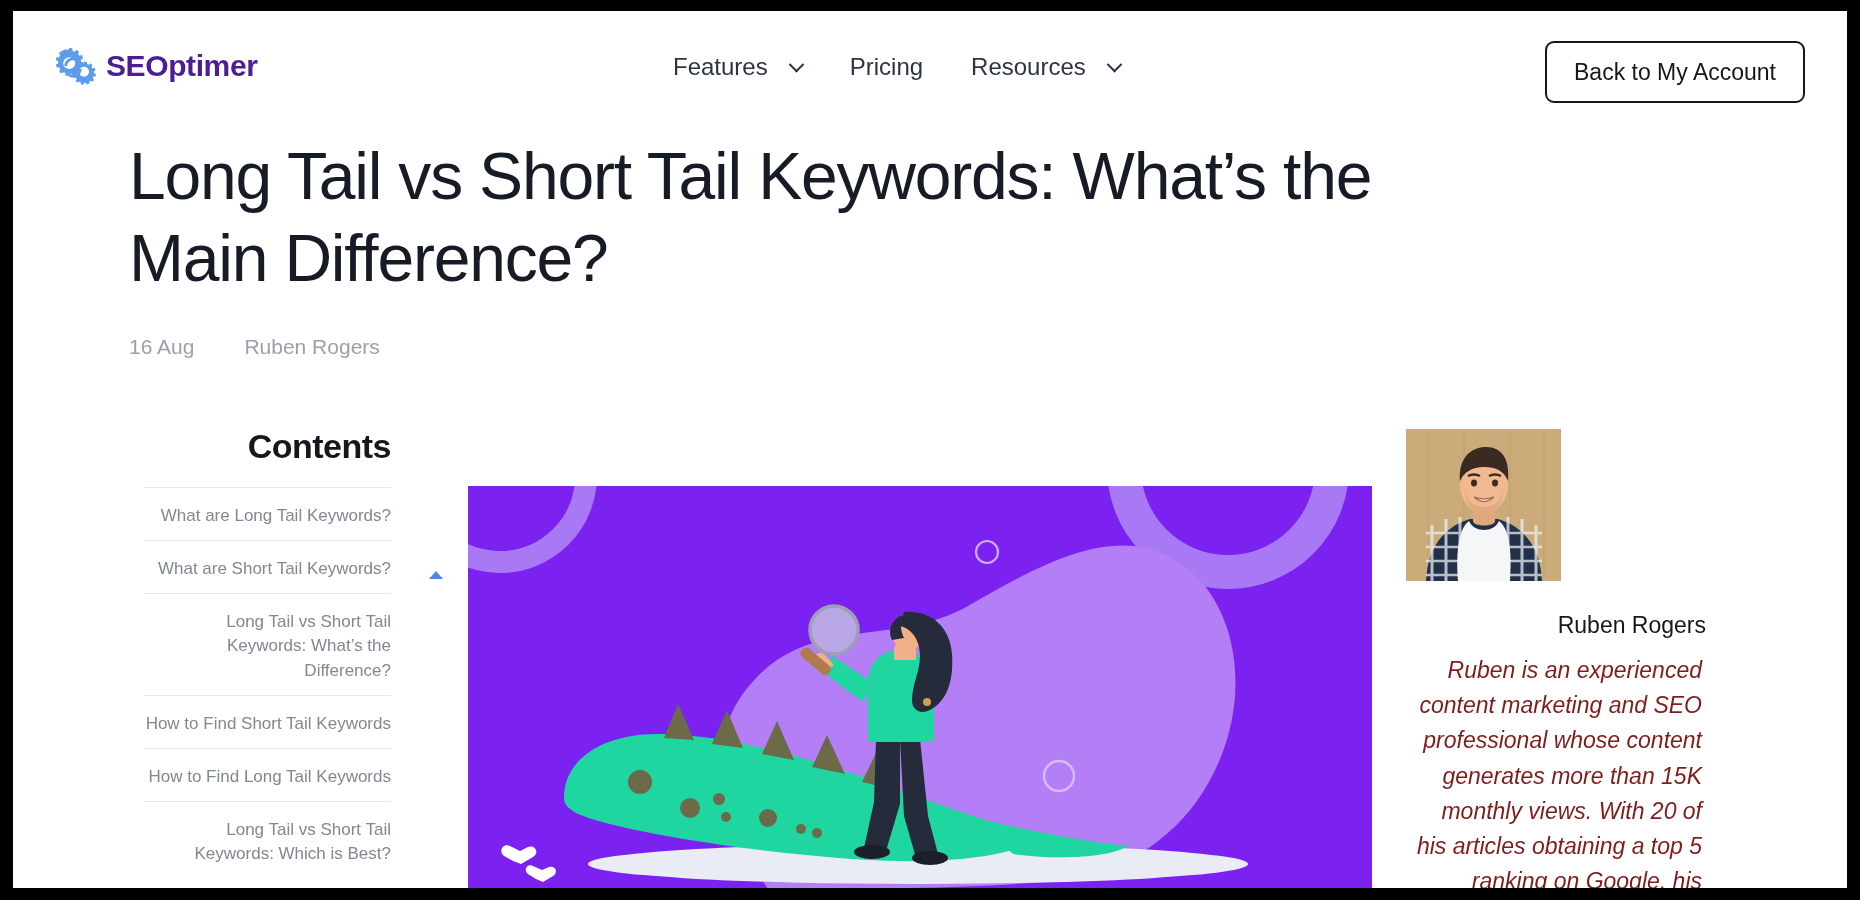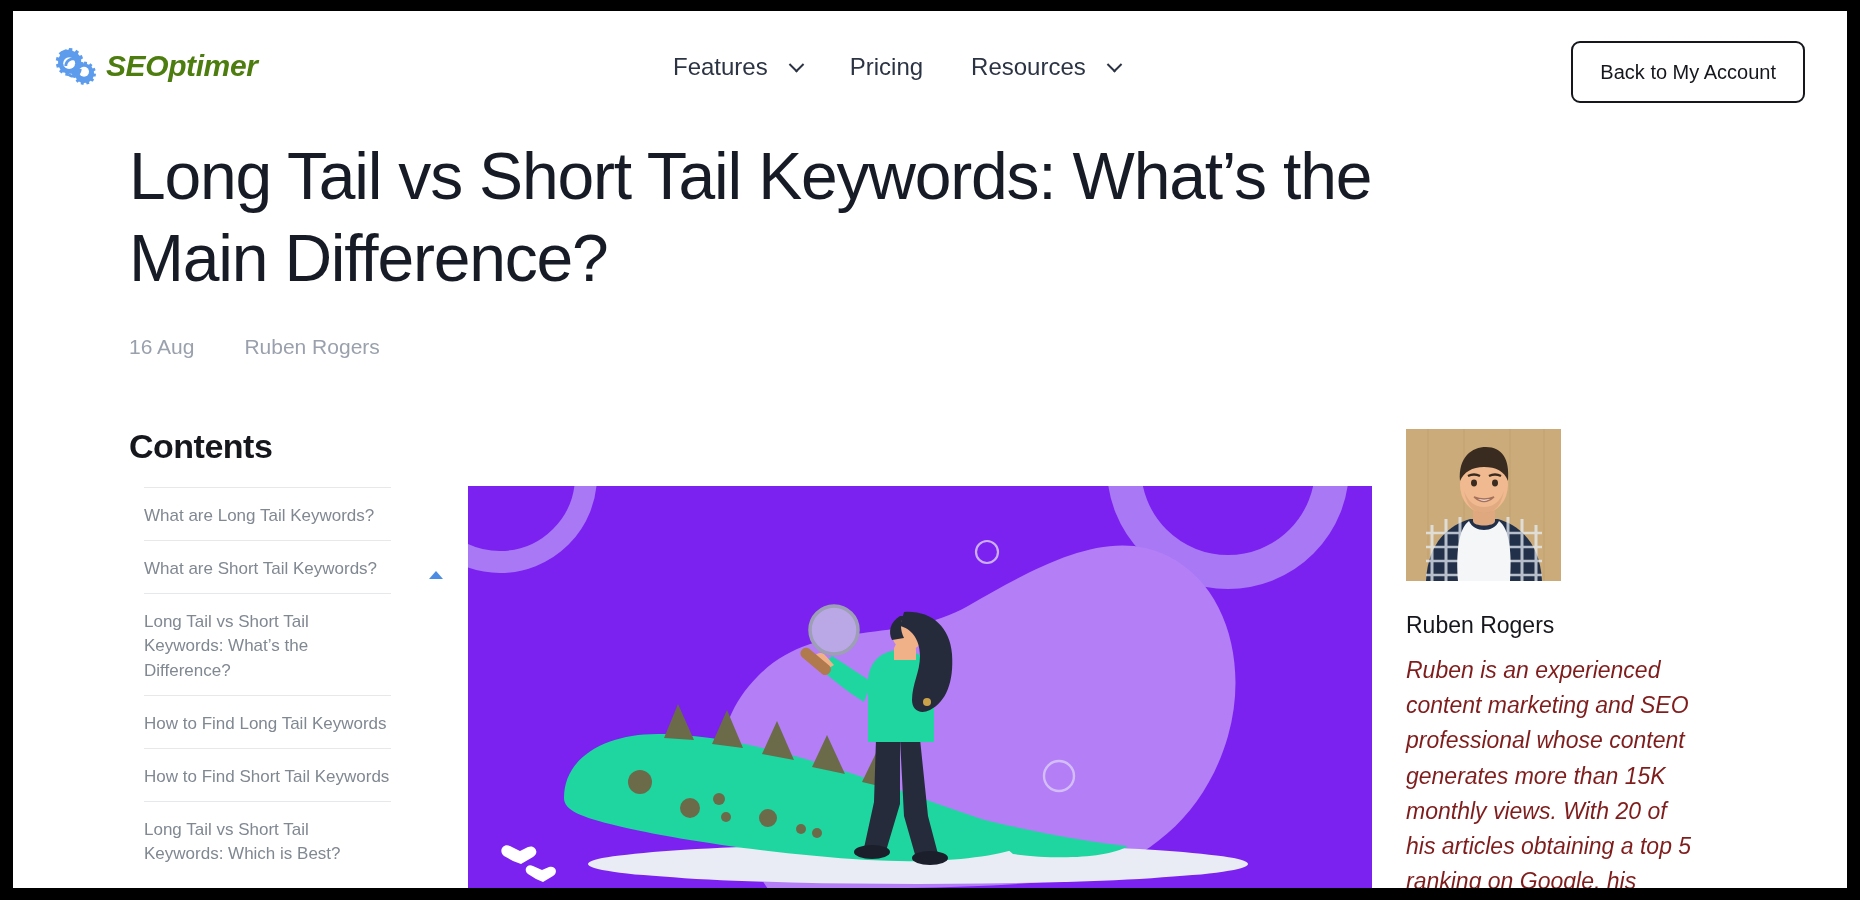--- a/index.html
+++ b/index.html
@@ -44,24 +44,23 @@
     top: 32px;
     display: flex;
     align-items: center;
     gap: 10px;
     cursor: pointer;
   }
   #logo .logo-mark { width: 46px; height: 46px; display: block; }
   #logo .logo-text {
     font-size: 30px;
     font-weight: bold;
-    color: #4d7c0f;
+    color: #4c1d95;
     letter-spacing: -0.4px;
     line-height: 1;
-    font-style: italic;
   }
 
   #main-nav {
     position: absolute;
     left: 660px;
     top: 44px;
     display: flex;
     align-items: center;
     gap: 48px;
   }
@@ -88,21 +87,21 @@
     right: 42px;
     top: 30px;
     height: 62px;
     padding: 0 27px;
     border: 2px solid #15171c;
     border-radius: 9px;
     background: #ffffff;
     display: flex;
     align-items: center;
     justify-content: center;
-    font-size: 20px;
+    font-size: 23px;
     color: #15171c;
     cursor: pointer;
     font-family: "Liberation Sans", sans-serif;
     white-space: nowrap;
   }
 
   
   #article-head {
     position: absolute;
     left: 116px;
@@ -130,20 +129,21 @@
   #article-meta .meta-author { margin-right: 42px; }
   .meta-cat { white-space: nowrap; }
 
   
   #article-body {
     position: absolute;
     top: 418px;
     left: 0;
     width: 100%;
     height: 460px;
+    text-align: right;
   }
 
   
   #contents {
     position: absolute;
     left: 116px;
     top: 0;
     width: 262px;
   }
   #contents-title {
@@ -269,22 +269,22 @@
   </div>
 
   <div id="article-body">
 
     <aside id="contents">
       <div id="contents-title">Contents</div>
       <ul id="contents-list">
         <li class="toc-item">What are Long Tail Keywords?</li>
         <li class="toc-item">What are Short Tail Keywords?</li>
         <li class="toc-item">Long Tail vs Short Tail Keywords: What’s the Difference?</li>
+        <li class="toc-item">How to Find Short Tail Keywords</li>
         <li class="toc-item">How to Find Long Tail Keywords</li>
-        <li class="toc-item">How to Find Short Tail Keywords</li>
         <li class="toc-item">Long Tail vs Short Tail Keywords: Which is Best?</li>
       </ul>
       <div id="toc-caret"></div>
     </aside>
 
     <div id="hero-illustration">
       <svg viewBox="0 0 904 403" preserveAspectRatio="xMidYMid slice" aria-hidden="true">
         <rect x="0" y="0" width="904" height="403" fill="#7b22f0"></rect>
 
         <circle cx="32" cy="-10" r="86" fill="none" stroke="#a978f5" stroke-width="22"></circle>

